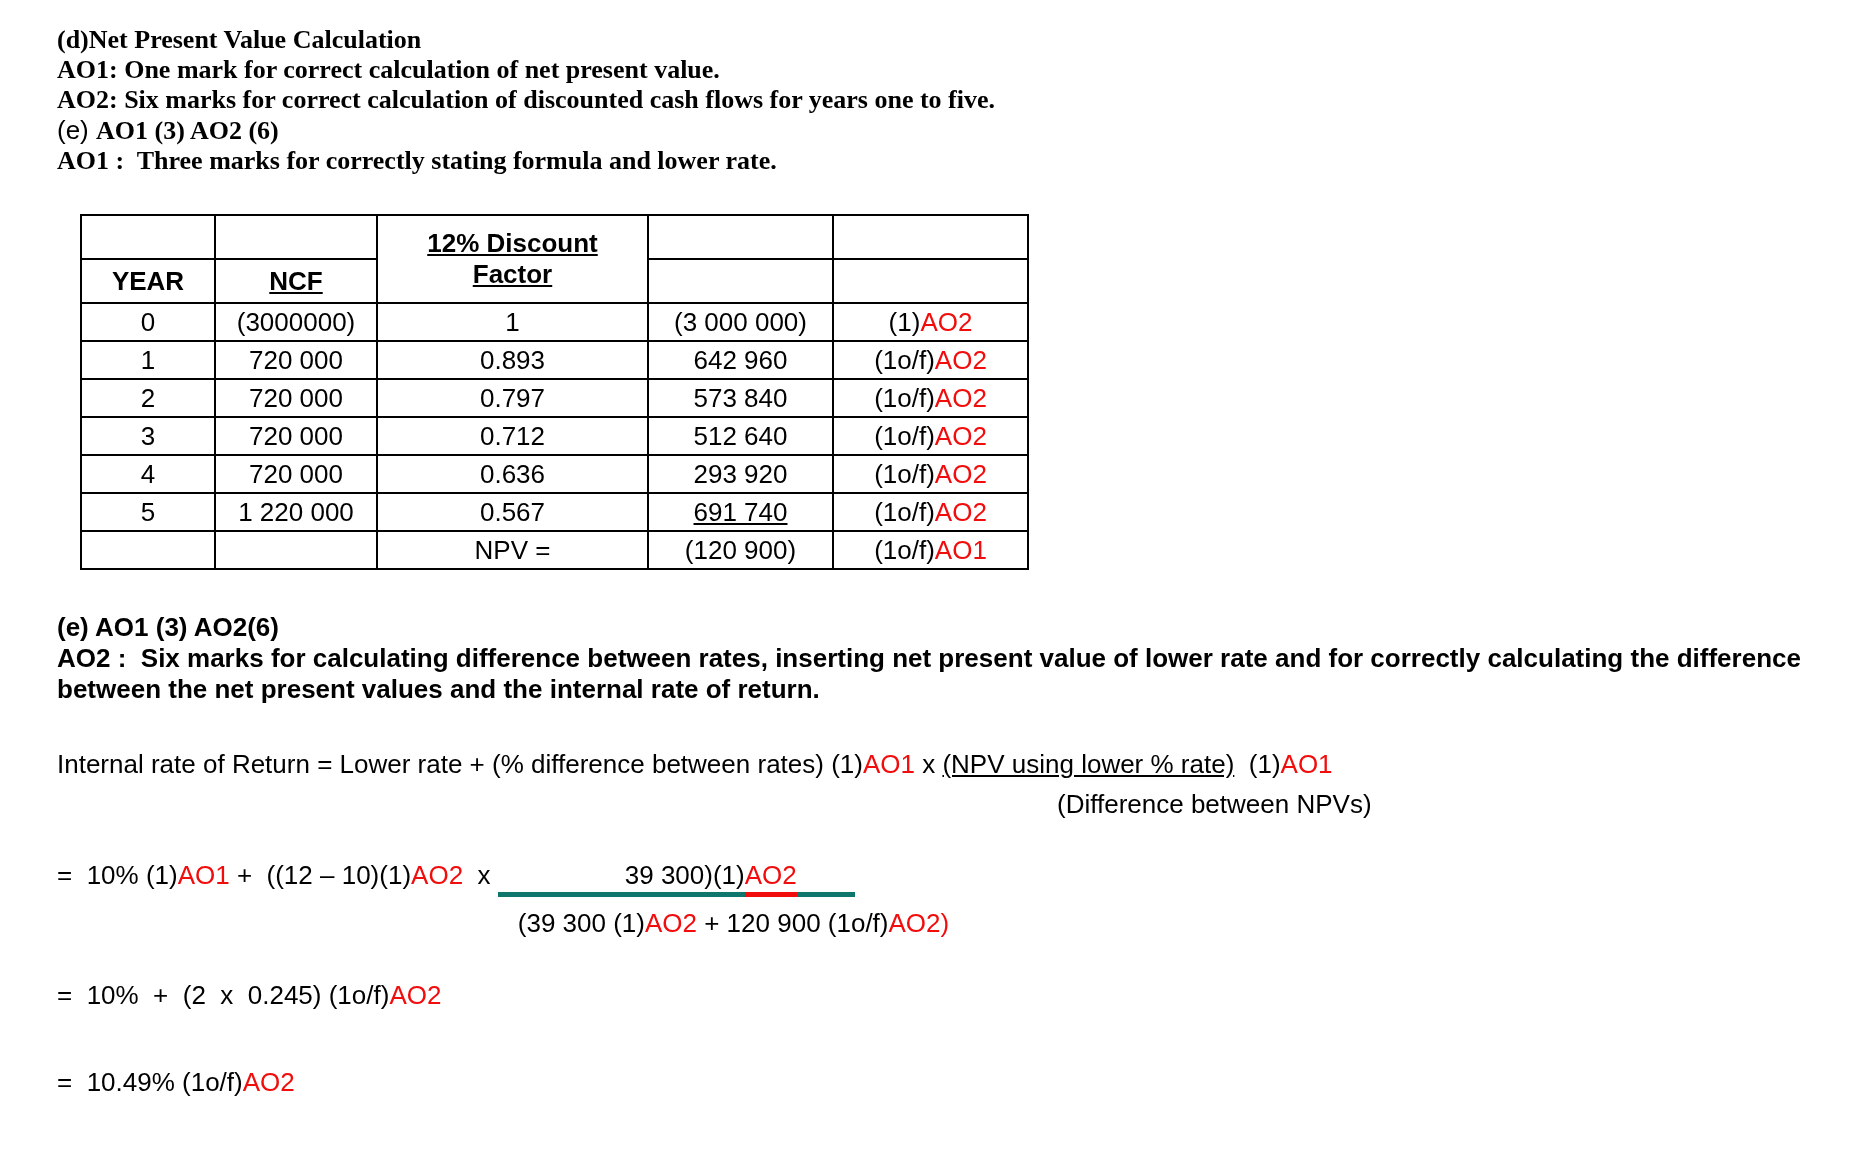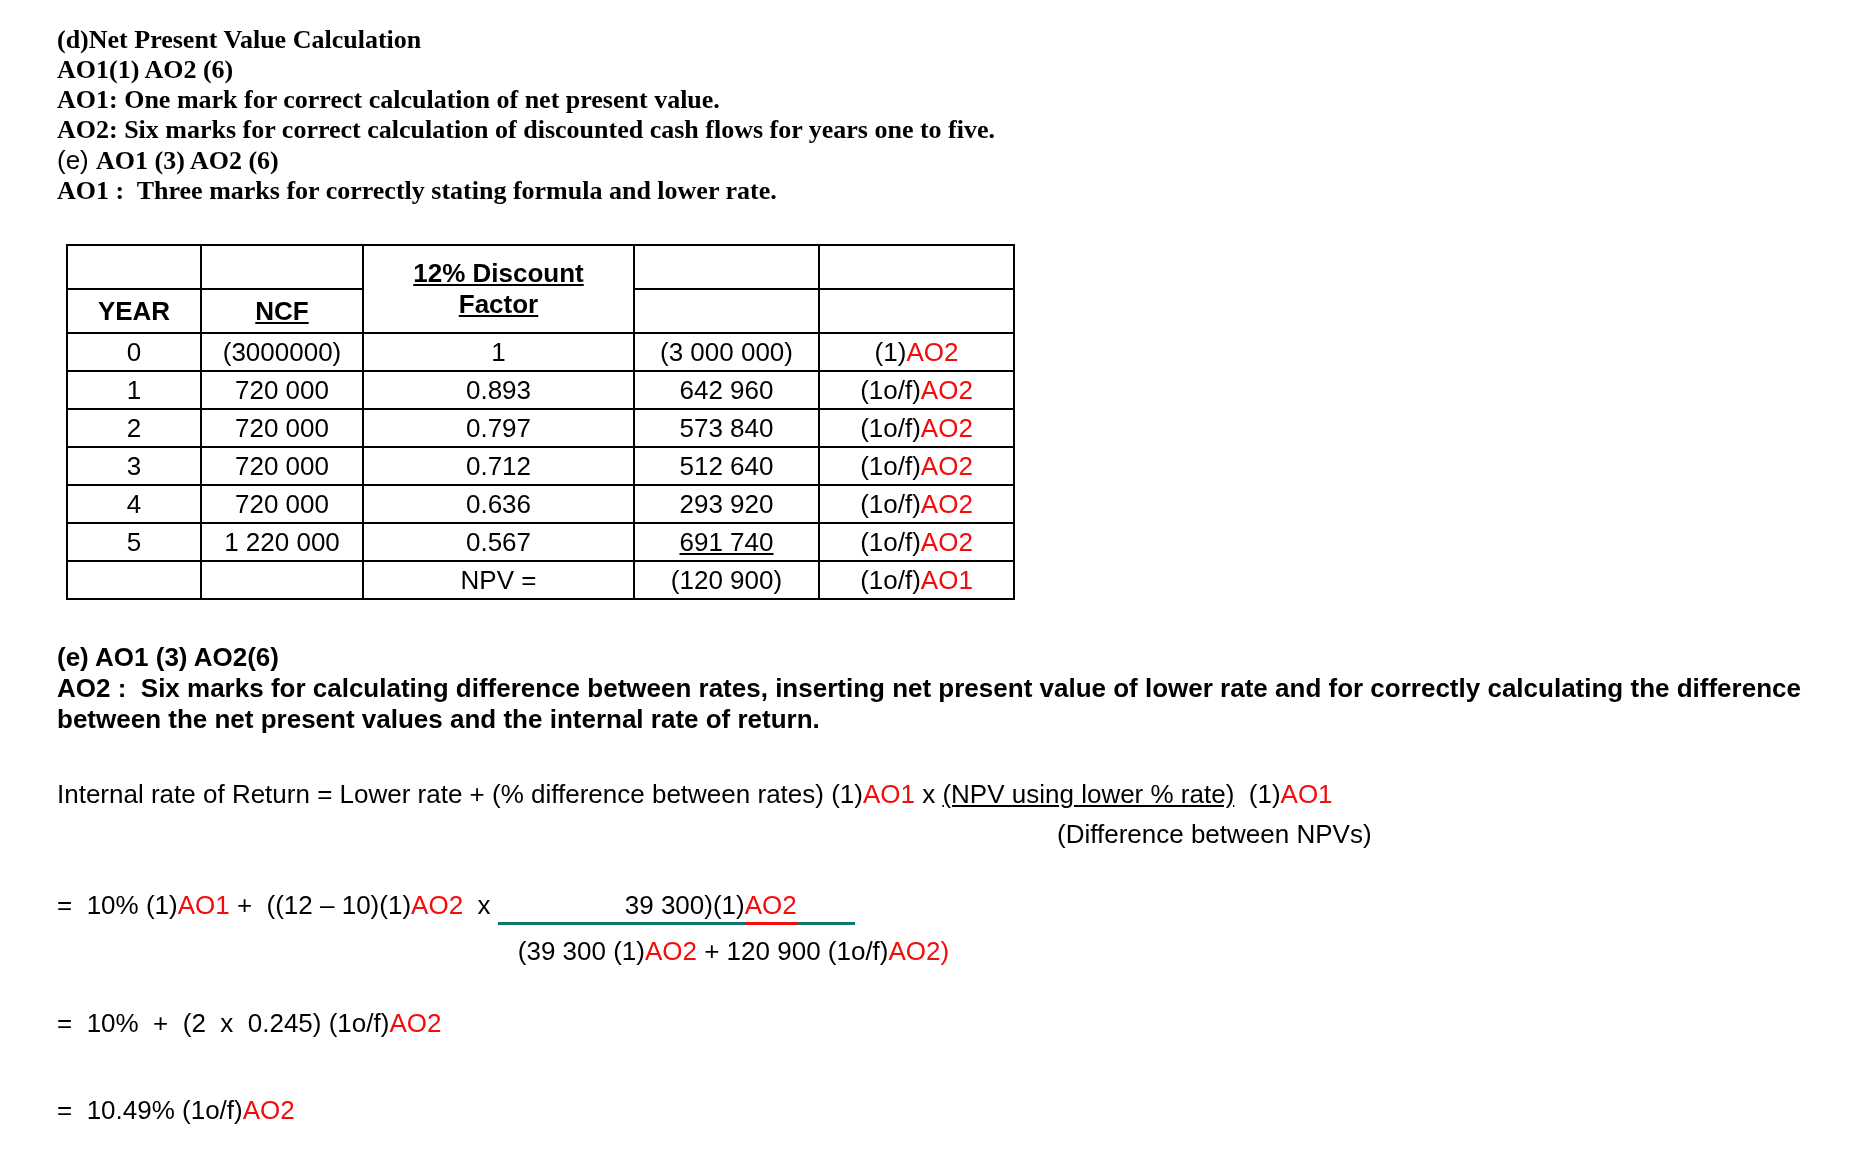--- a/index.html
+++ b/index.html
@@ -9,21 +9,21 @@
     font-size:26px;color:#000;
   }
   .content{padding:25px 0 0 57px;}
   .line{line-height:30px;white-space:pre-wrap;}
   .b{font-weight:700;font-family:Liberation Serif, serif;}
   .red{color:#f20d0d;}
   .ul{text-decoration:underline;}
   
   table.npv{
     border-collapse:collapse;
-    margin-top:38px;margin-left:9px;
+    margin-top:38px;margin-left:23px;
     table-layout:fixed;
     padding-left:29px;
   }
   table.npv td{
     border:2px solid #000;
     height:36px;
     padding:0 10px;
     font-size:26px;
     overflow:hidden;
   }
@@ -35,36 +35,35 @@
   td.head{font-weight:700;text-align:center;}
   
   .section-e{margin-top:42px;width:1760px;}
   .section-e .line{line-height:31px;font-weight:700;}
   
   .irr-line{margin-top:43px;line-height:32px;white-space:pre-wrap;}
   .diff-line{margin-top:8px;line-height:32px;margin-left:1000px;white-space:pre-wrap;}
   .calc1{margin-top:38px;line-height:34px;white-space:pre-wrap;}
   .frac{display:inline-block;vertical-align:top;}
   .num{display:inline-flex;align-items:stretch;line-height:34px;}
-  .num > span{border-bottom:3px solid #0f766e;}
+  .num > span{border-bottom:5px solid #0f766e;}
   .num > span.nred{color:#f20d0d;border-bottom-color:#f20d0d;}
   .num > .blank-lead{width:127px;}
   .num > .blank-tail{width:58px;}
   .den{line-height:34px;padding-left:20px;padding-top:1px;white-space:pre-wrap;}
   .calc2{margin-top:38px;line-height:34px;white-space:pre-wrap;}
   .calc3{margin-top:53px;line-height:34px;white-space:pre-wrap;}
 </style>
 </head>
 <body>
 
 <div class="content">
 
   <div>
     <div class="line b">(d)Net Present Value Calculation</div>
-    <div class="line b">AO1(1) AO2 (6)</div>
     <div class="line b">AO1: One mark for correct calculation of net present value.</div>
     <div class="line b">AO2: Six marks for correct calculation of discounted cash flows for years one to five.</div>
     <div class="line"><span>(e) </span><span class="b">AO1 (3) AO2 (6)</span></div>
     <div class="line b">AO1 :  Three marks for correctly stating formula and lower rate.</div>
   </div>
 
   <table class="npv">
     <colgroup>
       <col style="width:134px">
         <col style="width:162px">

